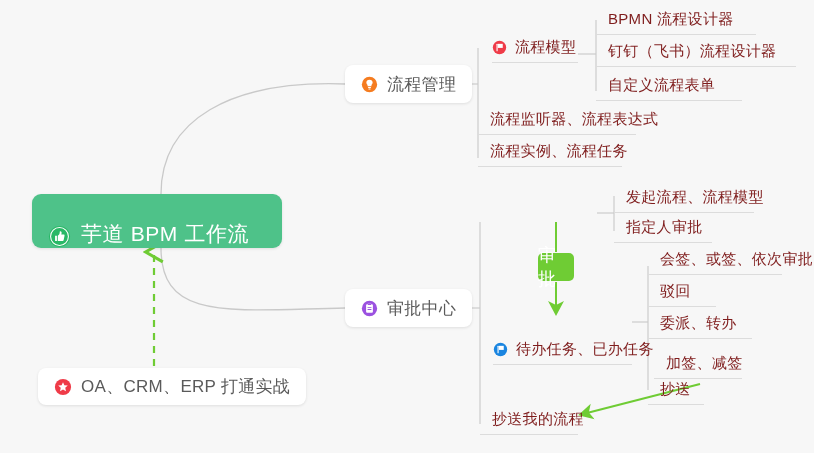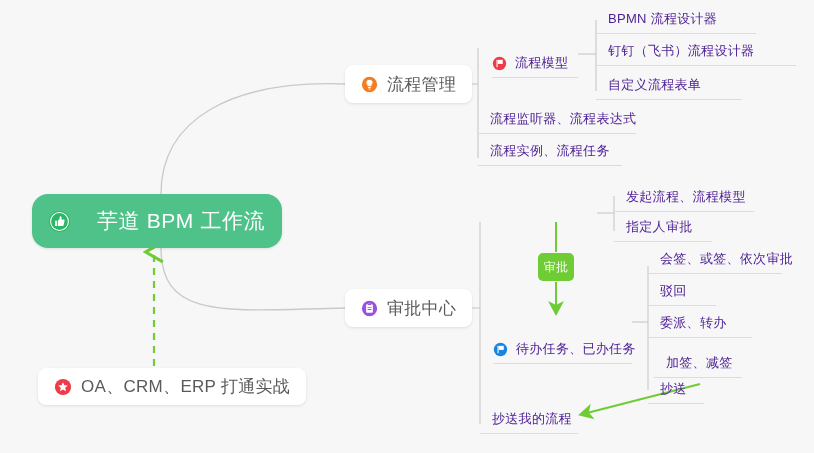--- a/index.html
+++ b/index.html
@@ -27,54 +27,53 @@
     white-space:nowrap;
   }
   .card .label{color:#5a5a5a;font-size:17px;letter-spacing:.3px;}
   .card .ico{margin-right:9px;display:flex;align-items:center;}
 
   
   #root-node{
     position:absolute;
     left:32px;top:194px;width:250px;height:54px;
     background:#4ec289;
-    border-radius:16px;
-    display:flex;align-items:center;
+    border-radius:9px;
+    display:flex;align-items:flex-end;
     padding:0 16px;box-sizing:border-box;
     box-shadow:0 1px 3px rgba(0,0,0,0.10);
     white-space:nowrap;
-    gap:16px;
   }
   #root-node .label{color:#ffffff;font-size:21px;letter-spacing:.6px;}
   #root-node .ico{margin-right:10px;display:flex;align-items:center;}
 
   
   .leaf{
     position:absolute;
-    color:#4c1d95;
-    font-size:13px;
+    color:#7f1d1d;
+    font-size:15px;
     letter-spacing:.3px;
     white-space:nowrap;
     border-bottom:1px solid #dcdcdc;
     padding:0 0 5px 12px;
     box-sizing:border-box;
     background:transparent;
   }
   .leaf.with-icon{padding-left:0;display:flex;align-items:center;}
   .leaf .ico{margin-right:8px;display:flex;align-items:center;}
 
   
   #approve-tag{
     position:absolute;
     left:538px;top:253px;
     width:36px;height:28px;
     background:#6fcc34;
     border-radius:5px;
     display:flex;align-items:center;justify-content:center;
-    color:#ffffff;font-size:12px;letter-spacing:.3px;
+    color:#ffffff;font-size:18px;letter-spacing:.3px;
   }
 </style>
 </head>
 <body style="background: rgb(247, 247, 247);">
 
 <div id="canvas">
 
   <svg id="svg-layer" viewBox="0 0 814 453" xmlns="http://www.w3.org/2000/svg">
     <defs>
       <marker id="arrow-green" markerWidth="9" markerHeight="9" refX="5" refY="4.5" orient="auto" markerUnits="strokeWidth">
@@ -134,21 +133,21 @@
         <path d="M10 4.3 C7.7 4.3 6.3 5.9 6.3 7.7 C6.3 9.1 7.2 9.9 7.7 10.7
                  L7.7 12.1 L12.3 12.1 L12.3 10.7 C12.8 9.9 13.7 9.1 13.7 7.7
                  C13.7 5.9 12.3 4.3 10 4.3 Z" fill="#ffffff"></path>
         <rect x="8.2" y="12.9" width="3.6" height="1.25" rx="0.6" fill="#ffffff"></rect>
         <rect x="8.6" y="14.7" width="2.8" height="1.1" rx="0.55" fill="#ffffff"></rect>
       </svg>
     </span>
     <span class="label">流程管理</span>
   </div>
 
-  <div class="leaf with-icon" style="left:492px;top:54px;width:86px;">
+  <div class="leaf with-icon" style="left:492px;top:38px;width:86px;">
     <span class="ico">
       <svg width="15" height="15" viewBox="0 0 18 18">
         <circle cx="9" cy="9" r="8" fill="#ef3b48"></circle>
         <rect x="5.4" y="4.4" width="1.35" height="9.2" rx="0.6" fill="#ffffff"></rect>
         <path d="M7.0 4.6 L12.9 4.6 L12.9 9.5 L7.0 9.5 Z" fill="#ffffff"></path>
       </svg>
     </span>
     <span>流程模型</span>
   </div>
 

